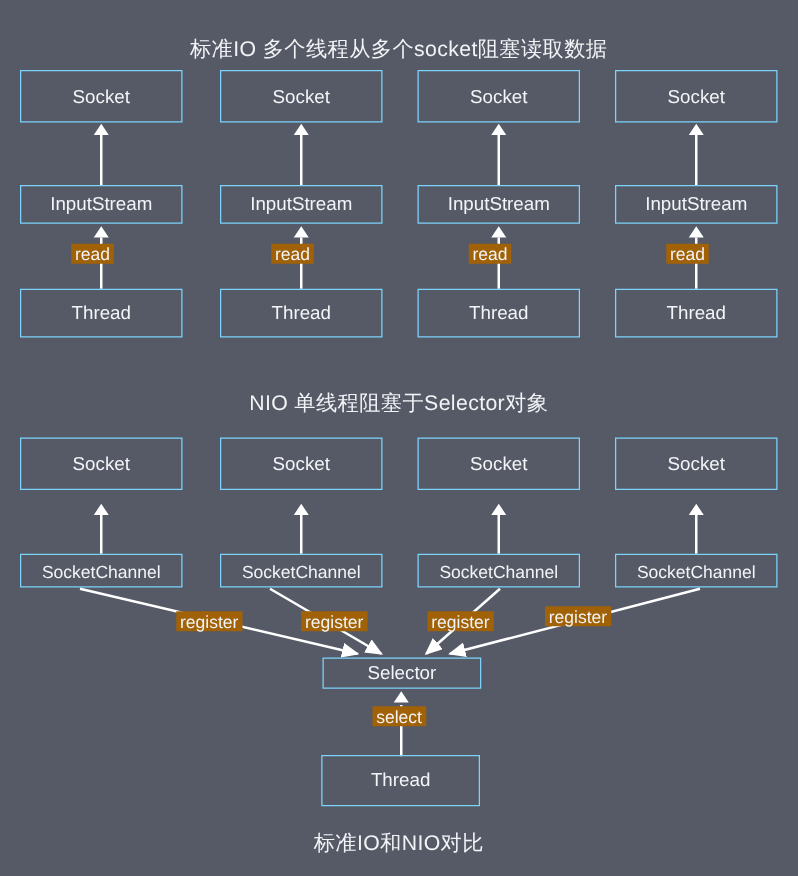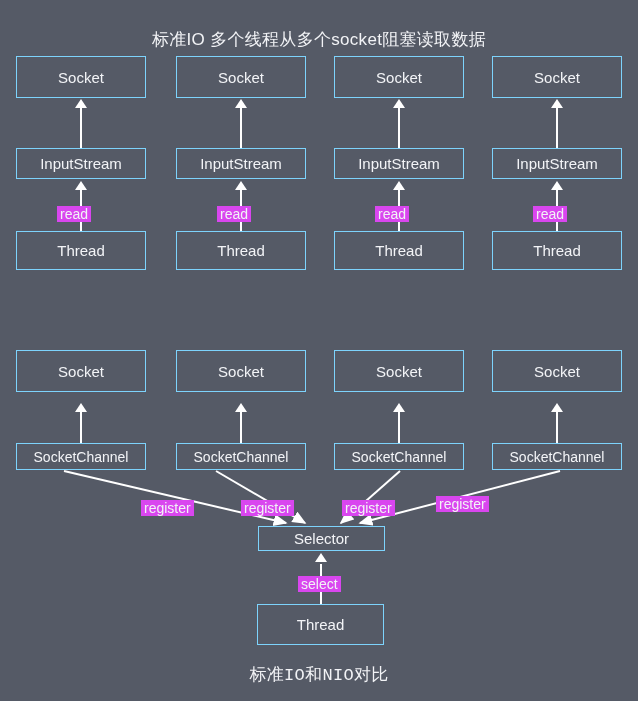--- a/index.html
+++ b/index.html
@@ -24,21 +24,21 @@
     left: 0;
     width: 638px;
     text-align: center;
     font-size: 17px;
     color: #f2f3f6;
     letter-spacing: 0.3px;
     white-space: nowrap;
   }
   #title-main  { top: 28px; }
   #title-nio   { top: 311px; }
-  #caption-bot { top: 663px; font-family: Liberation Mono, monospace; }
+  #caption-bot { top: 663px; }
 
   
   .node {
     position: absolute;
     box-sizing: border-box;
     border: 1px solid #7dd3fc;
     background: transparent;
     display: flex;
     align-items: center;
     justify-content: center;
@@ -64,23 +64,22 @@
   }
 
   
   .edge-label {
     position: absolute;
     font-size: 14px;
     color: #f2f3f6;
     white-space: nowrap;
   }
   .edge-label.boxed {
-    background: #d946ef;
+    background: #a16207;
     padding: 0 3px;
-    margin-top: 11px;
   }
 
   
   #diagonals {
     position: absolute;
     left: 0;
     top: 0;
     width: 638px;
     height: 701px;
     pointer-events: none;
@@ -122,20 +121,21 @@
 
   <div class="node" style="left:492px; top:56px;  width:130px; height:42px;">Socket</div>
   <div class="vline" style="left:556px; top:108px; height:40px;"></div>
   <div class="vhead" style="left:551px; top:99px;"></div>
   <div class="node" style="left:492px; top:148px; width:130px; height:31px;">InputStream</div>
   <div class="vline" style="left:556px; top:190px; height:41px;"></div>
   <div class="vhead" style="left:551px; top:181px;"></div>
   <div class="edge-label boxed" style="left:533px; top:195px;">read</div>
   <div class="node" style="left:492px; top:231px; width:130px; height:39px;">Thread</div>
 
+  <div class="section-title" id="title-nio">NIO 单线程阻塞于Selector对象</div>
 
   <div class="node" style="left:16px;  top:350px; width:130px; height:42px;">Socket</div>
   <div class="vline" style="left:80px;  top:412px; height:31px;"></div>
   <div class="vhead" style="left:75px;  top:403px;"></div>
   <div class="node small" style="left:16px; top:443px; width:130px; height:27px;">SocketChannel</div>
 
   <div class="node" style="left:176px; top:350px; width:130px; height:42px;">Socket</div>
   <div class="vline" style="left:240px; top:412px; height:31px;"></div>
   <div class="vhead" style="left:235px; top:403px;"></div>
   <div class="node small" style="left:176px; top:443px; width:130px; height:27px;">SocketChannel</div>

